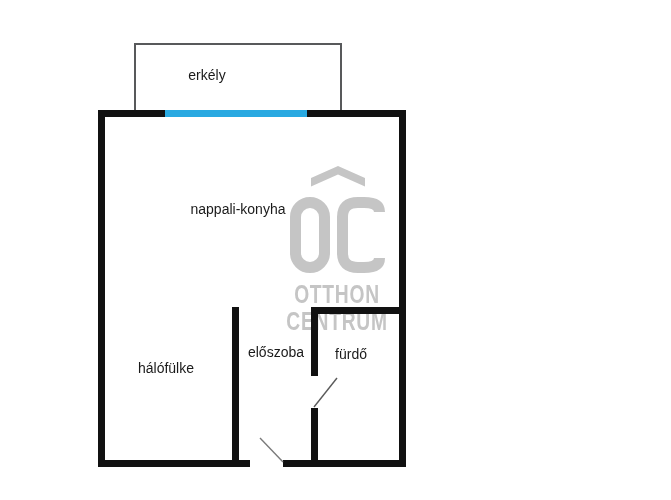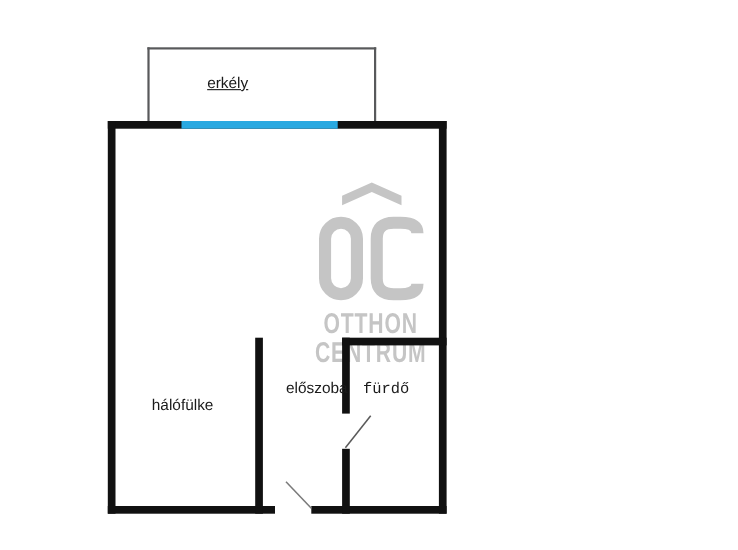--- a/index.html
+++ b/index.html
@@ -55,25 +55,25 @@
   .wm-line2{left:337px;top:321px;}
   
   .doors{position:absolute;left:0;top:0;z-index:2;}
   
   .room-label{
     position:absolute;
     transform:translate(-50%,-50%);
     font-size:14px;color:var(--label);
     white-space:nowrap;z-index:4;
   }
-  .lbl-balcony  {left:207px;top:75px;text-decoration:underline;}
+  .lbl-balcony  {left:207px;top:75px;}
   .lbl-living   {left:238px;top:209px;}
   .lbl-alcove   {left:166px;top:368px;}
-  .lbl-hall     {left:276px;top:352px;margin-left:12px;}
-  .lbl-bath     {left:351px;top:354px;font-family:Liberation Mono, monospace;}
+  .lbl-hall     {left:276px;top:352px;}
+  .lbl-bath     {left:351px;top:354px;}
 </style>
 </head>
 <body>
 
 <div class="plan">
 
   <div class="watermark">
     <svg class="wm-svg" width="671" height="500" viewBox="0 0 671 500">
 
       <polygon points="311,178 338,166 365,178 365,186.5 338,174.5 311,186.5" fill="#c5c5c5"></polygon>
@@ -100,17 +100,18 @@
   <div class="wall wall-bath-lower"></div>
 
   <div class="window-marker"></div>
 
   <svg class="doors" width="671" height="500" viewBox="0 0 671 500">
     <line x1="260" y1="438" x2="283" y2="462" stroke="#7a7a7a" stroke-width="1.4"></line>
     <line x1="314" y1="407" x2="337" y2="378" stroke="#5a5a5a" stroke-width="1.4"></line>
   </svg>
 
   <div class="room-label lbl-balcony">erkély</div>
+  <div class="room-label lbl-living">nappali-konyha</div>
   <div class="room-label lbl-alcove">hálófülke</div>
   <div class="room-label lbl-hall">előszoba</div>
   <div class="room-label lbl-bath">fürdő</div>
 
 </div>
 
 </body></html>

